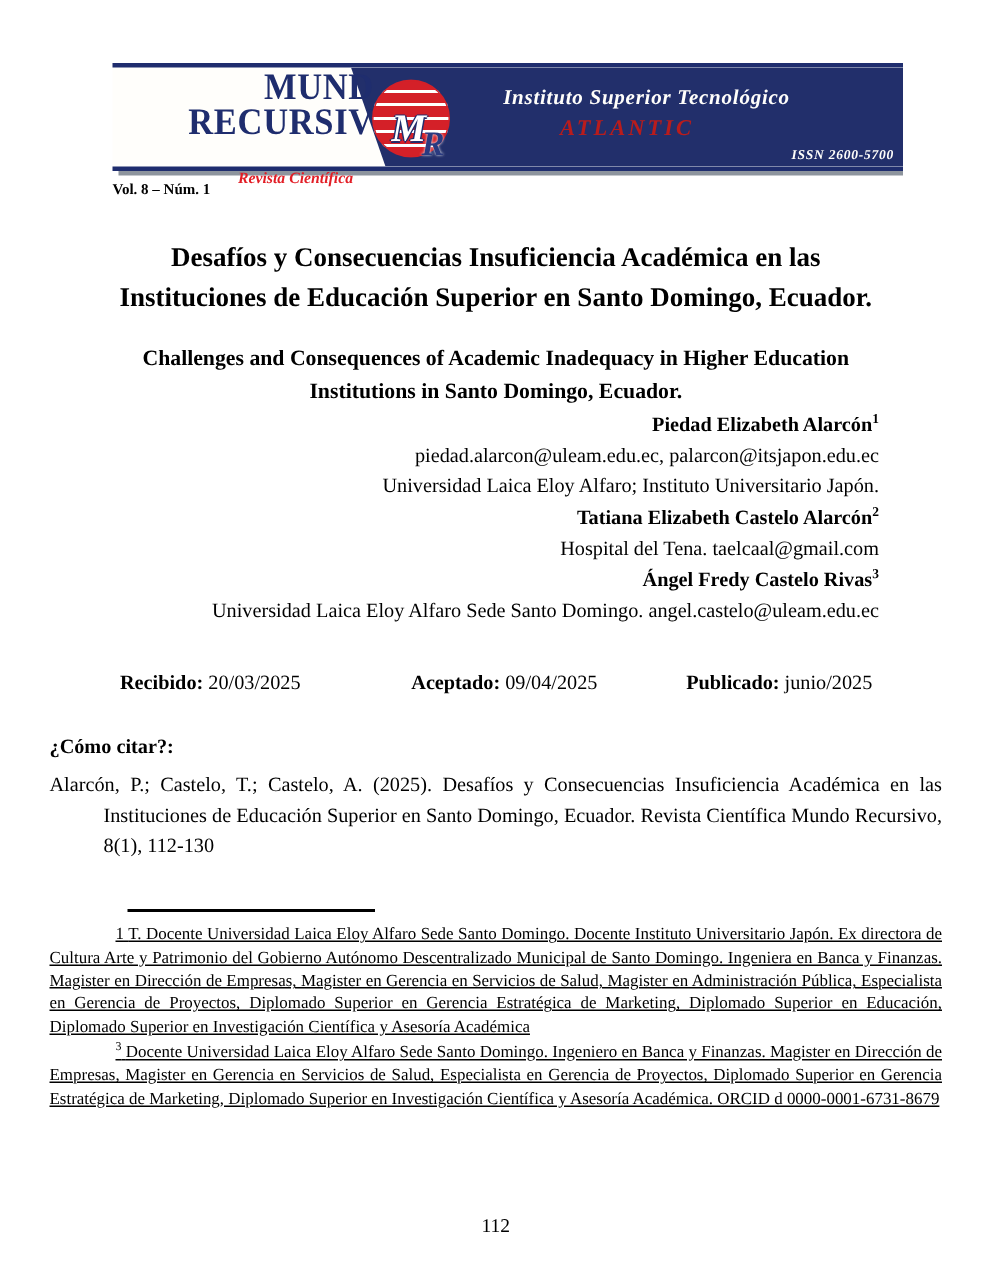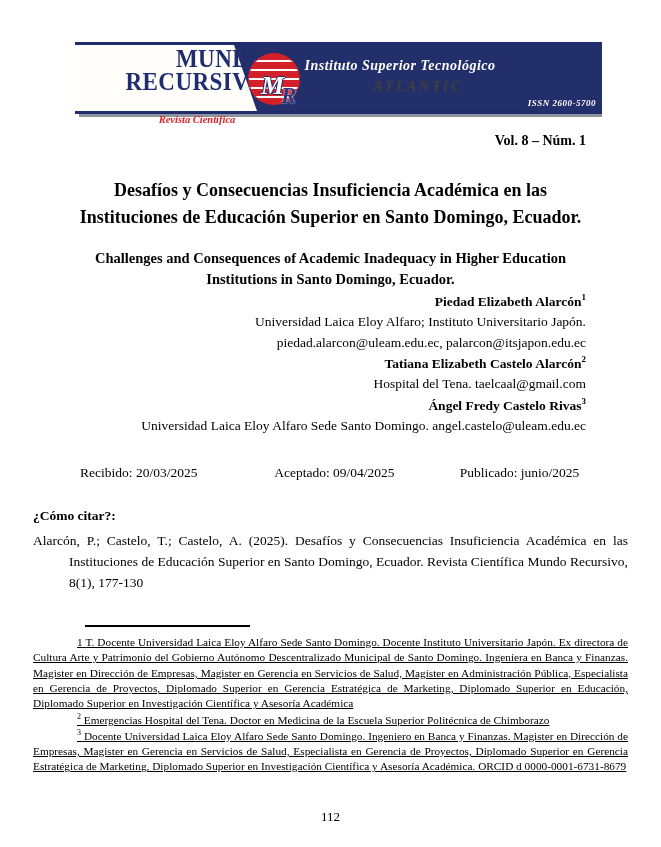--- a/index.html
+++ b/index.html
@@ -26,21 +26,21 @@
     position:absolute;top:0;right:0;bottom:0;width:372px;
     background:#222f6b;
     clip-path:polygon(4px 0, 100% 0, 100% 100%, 27px 100%);
   }
   .inst-line1{
     position:absolute;top:13px;left:60px;width:290px;text-align:center;
     color:#fffefb;font-size:14px;font-weight:bold;font-style:italic;letter-spacing:.5px;
   }
   .inst-line2{
     position:absolute;top:33px;left:60px;width:290px;text-align:center;
-    color:#404040;font-size:15px;font-weight:bold;font-style:italic;letter-spacing:2px;
+    color:#b91c1c;font-size:15px;font-weight:bold;font-style:italic;letter-spacing:2px;
   }
   .issn{
     position:absolute;right:6px;bottom:3px;
     color:#fffefb;font-size:9px;font-weight:bold;font-style:italic;letter-spacing:.5px;margin-left:11px;
   }
   .logo-text{
     position:absolute;left:0;top:2px;width:178px;text-align:right;
     color:#1f2d6e;font-weight:bold;line-height:.92;
     transform:scaleX(.92);transform-origin:right;
   }
@@ -62,37 +62,37 @@
     font-size:26px;font-weight:bold;color:#ffffff;font-style:italic;
     text-shadow:-1px 0 #1f2d6e,1px 0 #1f2d6e,0 -1px #1f2d6e,0 1px #1f2d6e;
   }
   .mono-r{
     position:absolute;left:206px;top:38px;z-index:3;
     font-size:23px;font-weight:bold;color:#2a3a80;font-style:italic;
     text-shadow:0 0 2px #ffffff;
   }
 
   
-  .issue{margin-top:11px;text-align:right;font-weight:bold;font-size:14px;line-height:1.9;}
+  .issue{font-weight:bold;font-size:10px;line-height:1.9;}
 
   
   .title-es{margin-top:22px;text-align:center;font-weight:bold;font-size:18px;line-height:1.5;}
   .title-en{margin-top:17px;text-align:center;font-weight:bold;font-size:14.5px;line-height:1.5;}
 
   
   .authors{margin-top:0;text-align:right;font-size:13.5px;line-height:1.52;}
   .author-name{font-weight:bold;}
   .authors sup{font-size:9px;font-weight:bold;}
 
   
   .dates{display:flex;margin-top:29px;font-size:13.5px;}
   .dates .d1{flex:0 0 38%;padding-left:5px;}
   .dates .d2{flex:0 0 35%;}
   .dates .d3{flex:1;text-align:center;}
-  .dlabel{font-weight:normal;}
+  .dlabel{font-weight:bold;}
 
   
   .citar-heading{margin-top:27px;font-weight:bold;font-size:13.5px;}
   .citation{
     margin-top:7px;font-size:13.5px;line-height:1.55;text-align:justify;
     padding-left:36px;text-indent:-36px;
   }
 
   
   .fn-sep{margin-top:31px;margin-left:52px;width:165px;border:none;border-top:2px solid #000;}
@@ -113,56 +113,55 @@
       <div class="navy-block"></div>
       <div class="logo-text">
         <div class="logo-l1">MUND</div>
         <div class="logo-l2">RECURSIV</div>
       </div>
       <div class="logo-sub">Revista Científica</div>
       <div class="globe"></div>
       <div class="mono-m">M</div>
       <div class="mono-r">R</div>
       <div style="position:relative;height:100%;">
-        <div class="inst-line1" style="left:180px;text-align:center;">Instituto Superior Tecnológico</div>
+        <div class="inst-line1" style="left:211px;text-align:center;">Instituto Superior Tecnológico</div>
         <div class="inst-line2" style="left:198px;">ATLANTIC</div>
         <div class="issn">ISSN 2600-5700</div>
       </div>
     </div>
     <div class="banner-shadow"></div>
   </div>
 
   <div class="issue narrow">
     <div>Vol. 8 – Núm. 1</div>
   </div>
 
   <div class="title-es narrow">Desafíos y Consecuencias Insuficiencia Académica en las Instituciones de Educación Superior en Santo Domingo, Ecuador.</div>
   <div class="title-en narrow">Challenges and Consequences of Academic Inadequacy in Higher Education Institutions in Santo Domingo, Ecuador.</div>
 
   <div class="authors narrow">
     <div><span class="author-name">Piedad Elizabeth Alarcón</span><sup>1</sup></div>
+    <div>piedad.alarcon@uleam.edu.ec, palarcon@itsjapon.edu.ec</div>
     <div>Universidad Laica Eloy Alfaro; Instituto Universitario Japón.</div>
-    <div>piedad.alarcon@uleam.edu.ec, palarcon@itsjapon.edu.ec</div>
     <div><span class="author-name">Tatiana Elizabeth Castelo Alarcón</span><sup>2</sup></div>
     <div>Hospital del Tena. taelcaal@gmail.com</div>
     <div><span class="author-name">Ángel Fredy Castelo Rivas</span><sup>3</sup></div>
     <div>Universidad Laica Eloy Alfaro Sede Santo Domingo. angel.castelo@uleam.edu.ec</div>
   </div>
 
   <div class="dates narrow">
     <div class="d1"><span class="dlabel">Recibido:</span> <span>20/03/2025</span></div>
     <div class="d2"><span class="dlabel">Aceptado:</span> <span>09/04/2025</span></div>
     <div class="d3"><span class="dlabel">Publicado:</span> <span>junio/2025</span></div>
   </div>
 
   <div class="citar-heading">¿Cómo citar?:</div>
-  <div class="citation">Alarcón, P.; Castelo, T.; Castelo, A. (2025). Desafíos y Consecuencias Insuficiencia Académica en las Instituciones de Educación Superior en Santo Domingo, Ecuador. Revista Científica Mundo Recursivo, 8(1), 177-130</div>
+  <div class="citation">Alarcón, P.; Castelo, T.; Castelo, A. (2025). Desafíos y Consecuencias Insuficiencia Académica en las Instituciones de Educación Superior en Santo Domingo, Ecuador. Revista Científica Mundo Recursivo, 8(1), 112-130</div>
 
   <hr class="fn-sep">
   <div class="footnotes">
     <div class="footnote"><span>1</span> <span>T. Docente Universidad Laica Eloy Alfaro Sede Santo Domingo. Docente Instituto Universitario Japón. Ex directora de Cultura Arte y Patrimonio del Gobierno Autónomo Descentralizado Municipal de Santo Domingo. Ingeniera en Banca y Finanzas. Magister en Dirección de Empresas, Magister en Gerencia en Servicios de Salud, Magister en Administración Pública, Especialista en Gerencia de Proyectos, Diplomado Superior en Gerencia Estratégica de Marketing, Diplomado Superior en Educación, Diplomado Superior en Investigación Científica y Asesoría Académica</span></div>
-    <div class="footnote"><sup>2</sup> <span>Emergencias Hospital del Tena. Doctor en Medicina de la Escuela Superior Politécnica de Chimborazo</span></div>
     <div class="footnote"><sup>3</sup> <span>Docente Universidad Laica Eloy Alfaro Sede Santo Domingo. Ingeniero en Banca y Finanzas. Magister en Dirección de Empresas, Magister en Gerencia en Servicios de Salud, Especialista en Gerencia de Proyectos, Diplomado Superior en Gerencia Estratégica de Marketing, Diplomado Superior en Investigación Científica y Asesoría Académica. ORCID d 0000-0001-6731-8679</span></div>
   </div>
 
   <div class="page-num">112</div>
 
 </div>
 
 </body></html>

